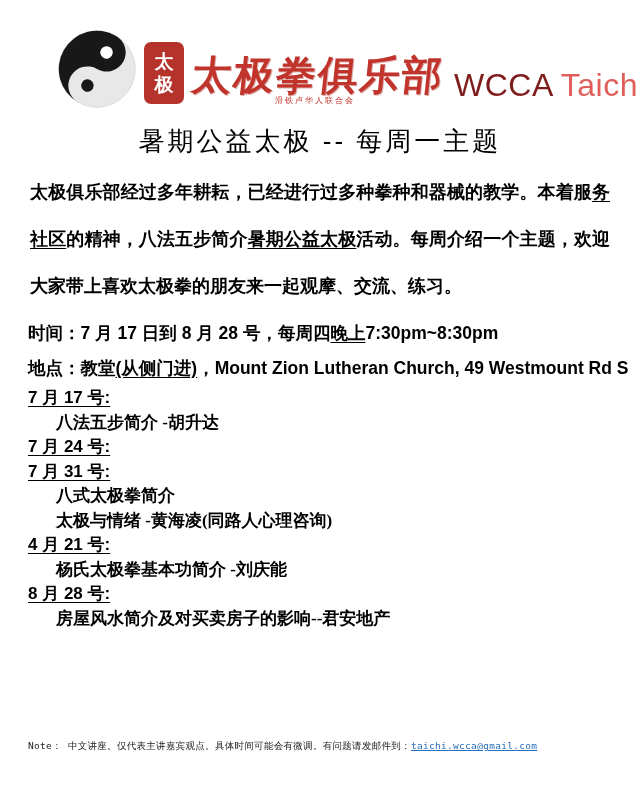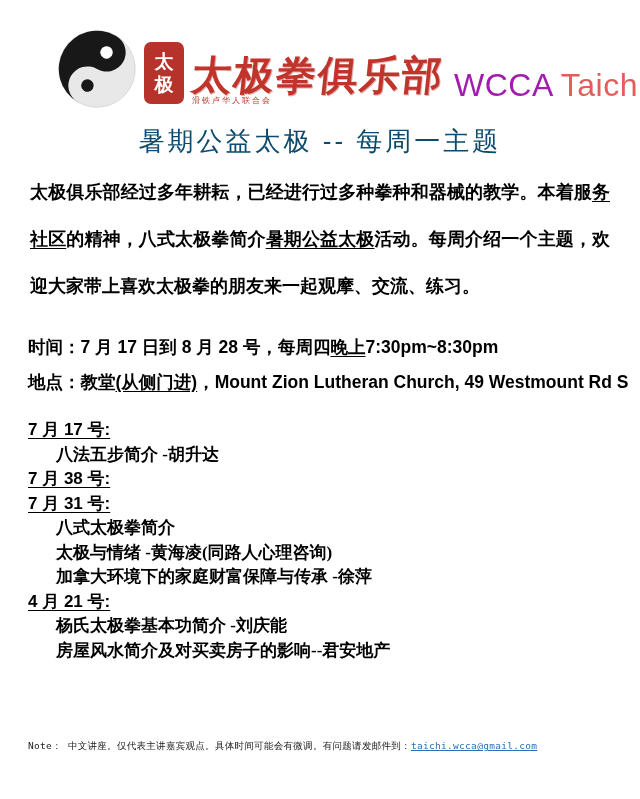--- a/index.html
+++ b/index.html
@@ -22,48 +22,48 @@
     color:#fff; font-weight:bold; font-size:19px; line-height:23px;
   }
   .callig-block { margin:0 10px 2px 2px; }
   .callig {
     color:#c0342c; font-weight:bold; font-size:40px; line-height:44px;
     letter-spacing:2px; transform:skewX(-6deg);
     text-shadow:1px 1px 0 rgba(160,30,20,.35);
     white-space:nowrap;
   }
   .callig-sub {
-    color:#c0342c; font-size:8px; letter-spacing:2px; text-align:left;
+    color:#c0342c; font-size:8px; letter-spacing:2px; text-align:center;
     margin-top:-2px; padding-right:6px;
   }
   .orgname { font-size:32px; line-height:34px; white-space:nowrap; margin-bottom:6px;
              font-weight:400; letter-spacing:0.5px; }
-  .orgname .wcca { color:#a21caf; }
+  .orgname .wcca { color:#7f1d1d; }
   .orgname .club { color:#e05f5a; }
 
   
   .doc-title {
-    text-align:center; font-size:26px; letter-spacing:3px; color:#0c4a6e;
+    text-align:center; font-size:26px; letter-spacing:3px; color:#000000;
     margin-top:16px; font-weight:500; white-space:nowrap;
   }
 
   
   .intro {
     margin:10px 2px 0 2px; font-size:18px; font-weight:bold;
     line-height:47px; text-align:justify;
   }
   .u { text-decoration:underline; text-underline-offset:3px; }
 
   
-  .info { margin-top:20px; font-size:17.5px; font-weight:bold; line-height:35px; }
+  .info { margin-top:6px; font-size:17.5px; font-weight:bold; line-height:35px; }
   .info .indent { padding-left:30px; }
   .nowrap { white-space:nowrap; }
 
   
-  .schedule { margin-top:18px; font-size:17px; font-weight:bold; line-height:24.5px; }
+  .schedule { margin-top:0; font-size:17px; font-weight:bold; line-height:24.5px; }
   .sch-date { text-decoration:underline; text-underline-offset:3px; }
   .sch-topic { padding-left:28px;font-family:Liberation Serif, serif; }
 
   
   .footer {
     margin-top:auto; font-family:"DejaVu Sans Mono",monospace;
     font-size:9.5px; color:#222; letter-spacing:0.3px; white-space:nowrap;
   }
   .footer a { color:#2a6fbe; text-decoration:underline; }
 </style>
@@ -87,35 +87,35 @@
     </div>
     <div class="callig-block">
       <div class="callig">太极拳俱乐部</div>
       <div class="callig-sub">滑铁卢华人联合会</div>
     </div>
     <div class="orgname"><span class="wcca">WCCA</span> <span class="club">Taichi Club</span></div>
   </div>
 
   <div class="doc-title">暑期公益太极 -- 每周一主题</div>
 
-  <p class="intro"><span>太极俱乐部经过多年耕耘，已经进行过多种拳种和器械的教学。本着服</span><span class="u">务社区</span><span>的精神，八式太极拳简介</span><span class="u">暑期公益太极</span><span>活动。每周介绍一个主题，欢迎大家带上喜欢太极拳的朋友来一起观摩、交流、练习。</span></p>
+  <p class="intro"><span>太极俱乐部经过多年耕耘，已经进行过多种拳种和器械的教学。本着服</span><span class="u">务社区</span><span>的精神，八法五步简介</span><span class="u">暑期公益太极</span><span>活动。每周介绍一个主题，欢迎大家带上喜欢太极拳的朋友来一起观摩、交流、练习。</span></p>
 
   <div class="info">
     <div class="nowrap"><span>时间：</span><span>7 月 17 日到 8 月 28 号，每周四</span><span class="u">晚上</span><span>7:30pm~8:30pm</span></div>
     <div class="nowrap"><span>地点：</span><span>教堂</span><span class="u">(从侧门进)</span><span>，Mount Zion Lutheran Church, 49 Westmount Rd S</span></div>
   </div>
 
   <div class="schedule">
     <div class="sch-date">7 月 17 号:</div>
     <div class="sch-topic">八法五步简介 -胡升达</div>
-    <div class="sch-date">7 月 38 号:</div>
+    <div class="sch-date">7 月 24 号:</div>
     <div class="sch-date">7 月 31 号:</div>
     <div class="sch-topic">八式太极拳简介</div>
     <div class="sch-topic">太极与情绪 -黄海凌(同路人心理咨询)</div>
-    <div class="sch-topic">加拿大环境下的家庭财富保障与传承 -徐萍</div>
     <div class="sch-date">4 月 21 号:</div>
     <div class="sch-topic">杨氏太极拳基本功简介 -刘庆能</div>
+    <div class="sch-date">8 月 28 号:</div>
     <div class="sch-topic">房屋风水简介及对买卖房子的影响--君安地产</div>
   </div>
 
   <div class="footer"><span>Note：</span> <span>中文讲座。仅代表主讲嘉宾观点。具体时间可能会有微调。有问题请发邮件到：</span><a href="#">taichi.wcca@gmail.com</a></div>
 
 </div>
 
 </body></html>

